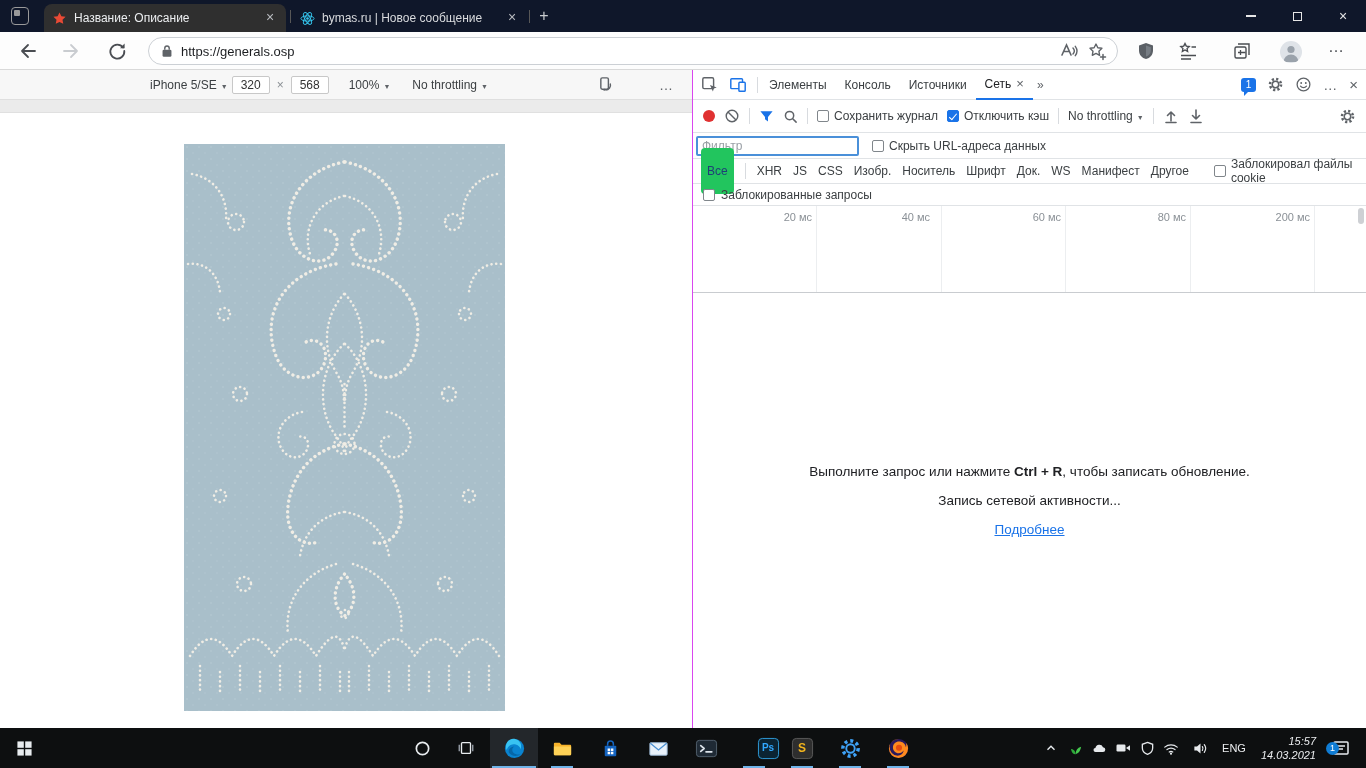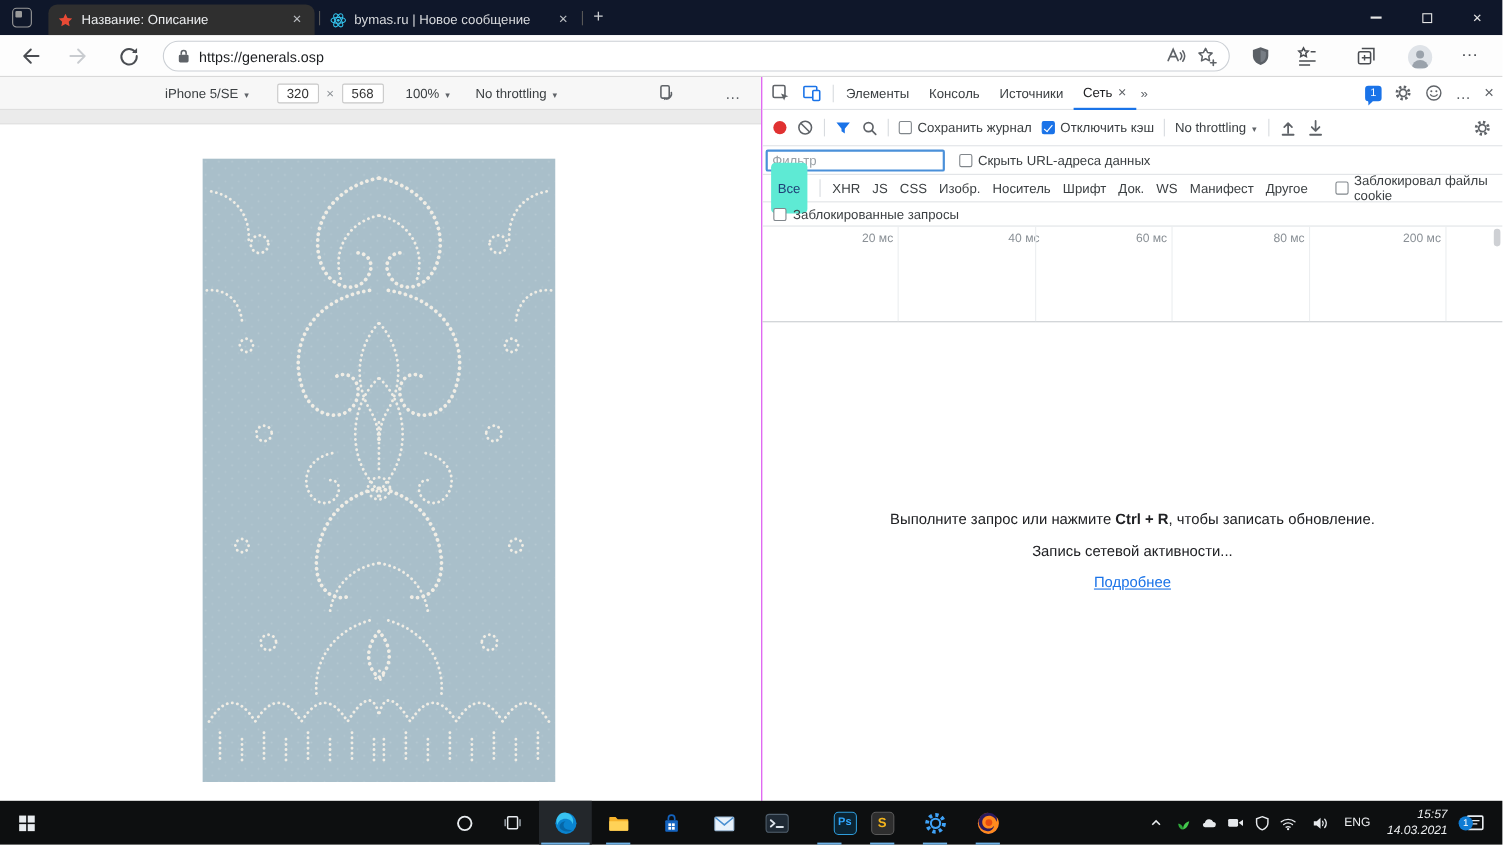--- a/index.html
+++ b/index.html
@@ -61,21 +61,21 @@
   .checkbox.checked::after { content:""; position:absolute; left:3.2px; top:0.6px; width:3.4px; height:6.8px; border:solid #fff; border-width:0 1.8px 1.8px 0; transform:rotate(40deg); }
   .cbgroup { display:flex; align-items:center; gap:5px; }
   .net-toolbar .spacer { flex:1; }
 
   .filter-row { height:26px; border-bottom:1px solid #e0e3e6; display:flex; align-items:center; padding:0 3px 0 3px; gap:13px; }
   .filter-input { width:163px; height:20px; border:2px solid #4a90d9; border-radius:2px; font-size:12px; padding:0 4px; outline:none; color:#202124; font-family:inherit; }
   .filter-input::placeholder { color:#9aa0a6; }
 
   .types-row { height:25px; border-bottom:1px solid #e0e3e6; display:flex; align-items:center; padding:0 8px; gap:11px; }
   .chip { border-radius:4px; }
-  .chip.selected { background:#5eead4; color:#1f3f77; padding:16px 6px; }
+  .chip.selected { background:#22c55e; color:#1f3f77; padding:16px 6px; }
   .types-row .cbgroup { margin-left:14px; }
 
   .blocked-row { height:22px; border-bottom:1px solid #e0e3e6; display:flex; align-items:center; padding:0 10px; gap:6px; }
 
   .timeline { height:87px; border-bottom:1px solid #c9ccd0; position:relative; }
   .gridline { position:absolute; top:0; bottom:0; width:1px; background:#eceef0; }
   .tick { position:absolute; top:5px; font-size:11px; color:#8a9096; width:52px; text-align:right; }
   .vthumb { position:absolute; right:2px; top:2px; width:6px; height:16px; background:#ced0d4; border-radius:3px; }
 
   .empty { position:absolute; left:0; right:0; top:394px; text-align:center; font-size:13.5px; color:#202124; }
@@ -186,21 +186,21 @@
     <svg viewBox="0 0 22 22">
         <circle cx="11" cy="8.5" r="3.6" fill="#9aa2ab"></circle>
         <path d="M3.5 21a7.5 7.5 0 0 1 15 0z" fill="#9aa2ab"></path>
       </svg>
   </div>
   <span class="nav-ic" style="left:1328px;color:#4a4d52;font-size:16px;letter-spacing:1px;top:6px;">…</span>
 </div>
 
 <div class="devbar">
   <span><span>iPhone 5/SE</span><span class="dd">▼</span></span>
-  <span class="numbox" style="margin-left:24px;">320</span>
+  <span class="numbox" style="margin-left:4px;">320</span>
   <span style="margin:0 7px;color:#8a8f94;">×</span>
   <span class="numbox">568</span>
   <span style="margin-left:20px;"><span>100%</span><span class="dd">▼</span></span>
   <span style="margin-left:22px;"><span>No throttling</span><span class="dd">▼</span></span>
   <span class="devbar-right">
     <svg width="17" height="17" viewBox="0 0 18 18">
         <rect x="3" y="2" width="8" height="12" rx="1.5" fill="none" stroke="#5f6368" stroke-width="1.5"></rect>
         <path d="M13 8a5.5 5.5 0 0 1-5 7" fill="none" stroke="#5f6368" stroke-width="1.5"></path>
         <path d="M6.6 13.2l1.6 1.9-2.4.9z" fill="#5f6368"></path>
       </svg>
@@ -361,21 +361,21 @@
       </span>
   </div>
 
   <div class="blocked-row">
     <span class="checkbox"></span>
     <span>Заблокированные запросы</span>
   </div>
 
   <div class="timeline">
     <span class="tick" style="left:67px;">20 мс</span>
-    <span class="tick" style="left:200px;">40 мс</span>
+    <span class="tick" style="left:185px;">40 мс</span>
     <span class="tick" style="left:316px;">60 мс</span>
     <span class="tick" style="left:441px;">80 мс</span>
     <span class="tick" style="left:565px;">200 мс</span>
     <span class="gridline" style="left:123px;"></span>
     <span class="gridline" style="left:248px;"></span>
     <span class="gridline" style="left:372px;"></span>
     <span class="gridline" style="left:497px;"></span>
     <span class="gridline" style="left:621px;"></span>
     <span class="vthumb"></span>
   </div>

